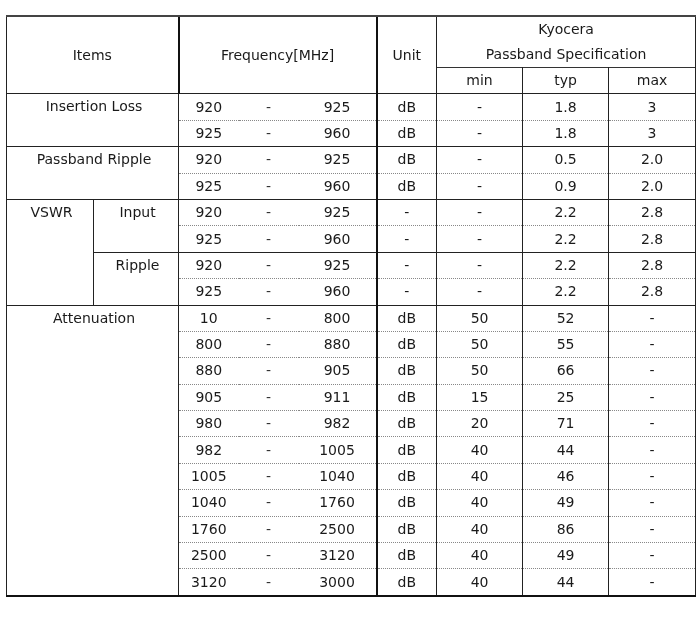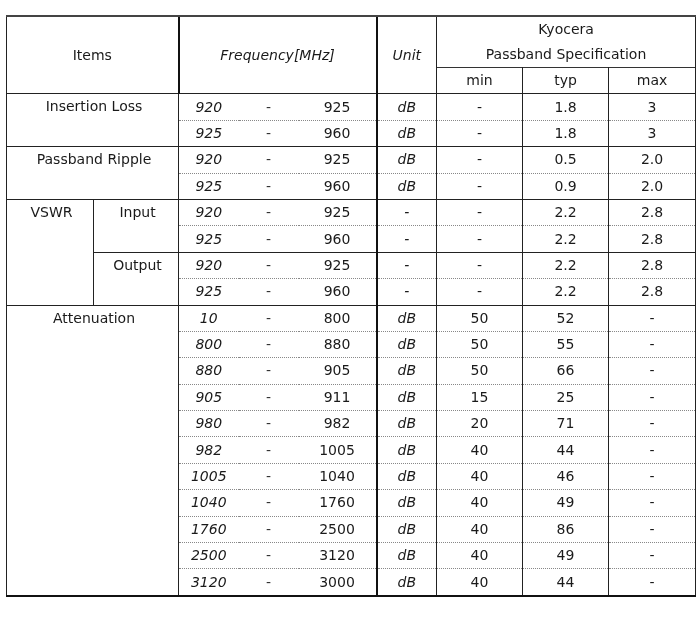--- a/index.html
+++ b/index.html
@@ -5,21 +5,21 @@
   html, body { margin: 0; padding: 0; background: #ffffff; }
   body { width: 700px; height: 630px; position: relative; overflow: hidden;
          font-family: "DejaVu Sans", "Liberation Sans", sans-serif; color: #1a1a1a; }
   table.spec { position: absolute; left: 6px; top: 15px; border-collapse: collapse;
                table-layout: fixed; width: 689px; font-size: 14px; }
   table.spec td { padding: 0; height: 25.4px; line-height: 25px; text-align: center;
                   border-left: 1px solid #222; border-right: 1px solid #222; white-space: nowrap; }
   .hdr td { border-top: 2px solid #444; }
   .hdr-top td { height: 74px; }
   .hdr-sub td { height: 25px; border-top: 1.5px solid #333; margin-left: 22px; }
-  .thick-l { border-left: 2.5px solid #111 !important; font-style: italic; }
+  .thick-l { border-left: 2.5px solid #111 !important; }
   .grp-top td { border-top: 1.5px solid #222; }
   .dot-top td { border-top: 1px dotted #888; }
   .lbl { text-align: left; padding-left: 3px !important; vertical-align: top; }
   .fa, .fb, .fdash { border-left: none !important; border-right: none !important; }
   .fa { text-align: center; }
   .fdash { color: #333; }
   tr.last td { border-bottom: 2.5px solid #111; }
   .kyo { line-height: 26px; }
 </style>
 </head>
@@ -107,21 +107,21 @@
   <tr class="dot-top">
     <td class="thick-l fa">925</td>
         <td class="fdash">-</td>
         <td class="fb">960</td>
     <td class="thick-l">-</td>
         <td>-</td>
         <td>2.2</td>
         <td>2.8</td>
   </tr>
   <tr class="grp-top">
-    <td rowspan="2" class="lbl">Output</td>
+    <td rowspan="2" class="lbl">Ripple</td>
     <td class="thick-l fa">920</td>
         <td class="fdash">-</td>
         <td class="fb">925</td>
     <td class="thick-l">-</td>
         <td>-</td>
         <td>2.2</td>
         <td>2.8</td>
   </tr>
   <tr class="dot-top">
     <td class="thick-l fa">925</td>

